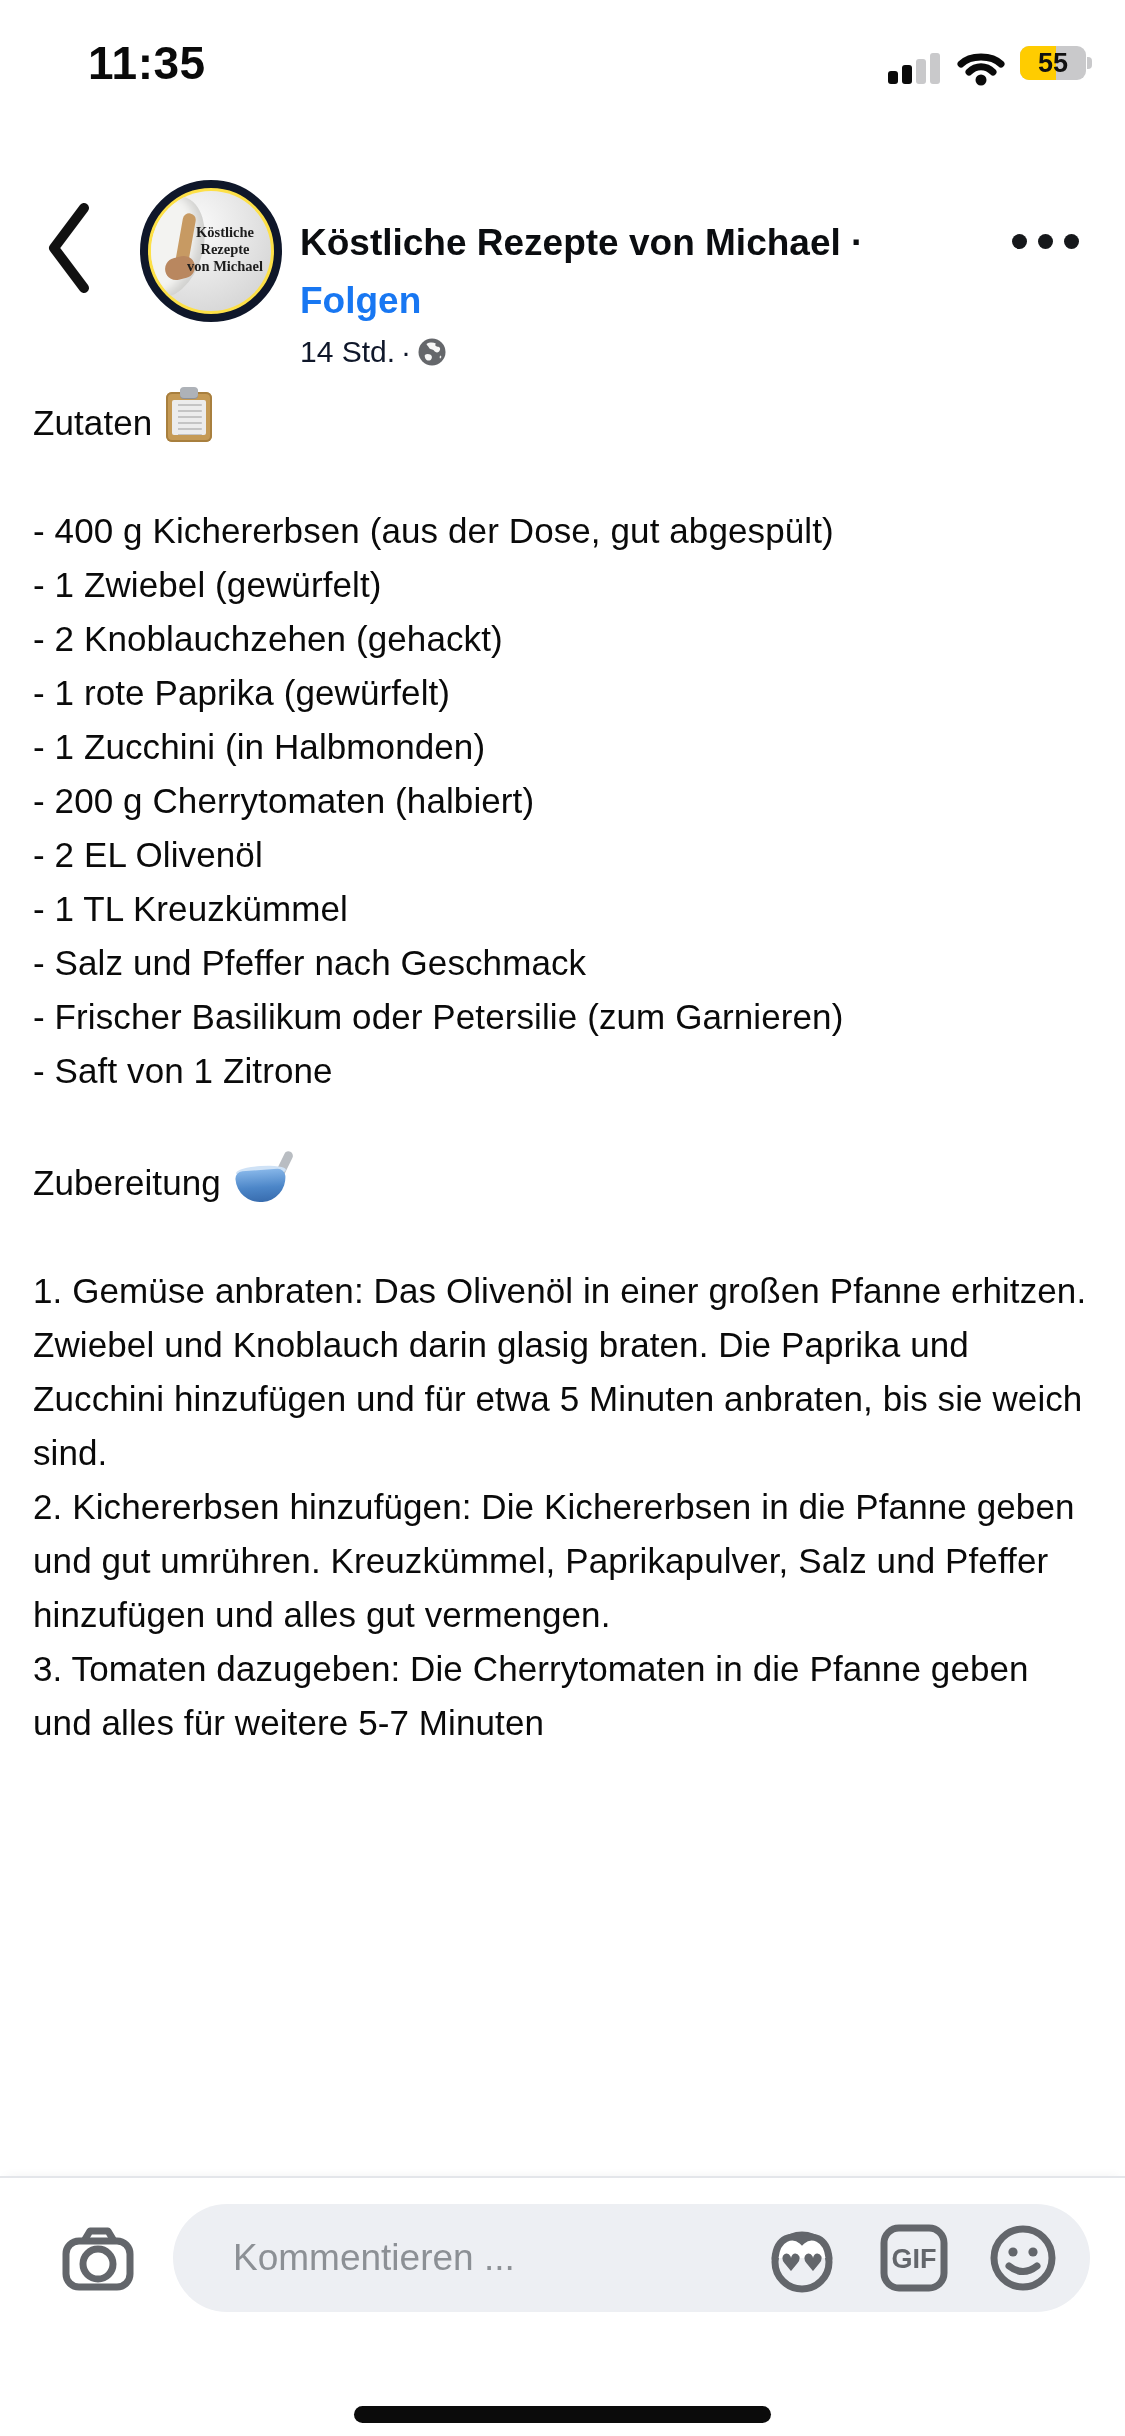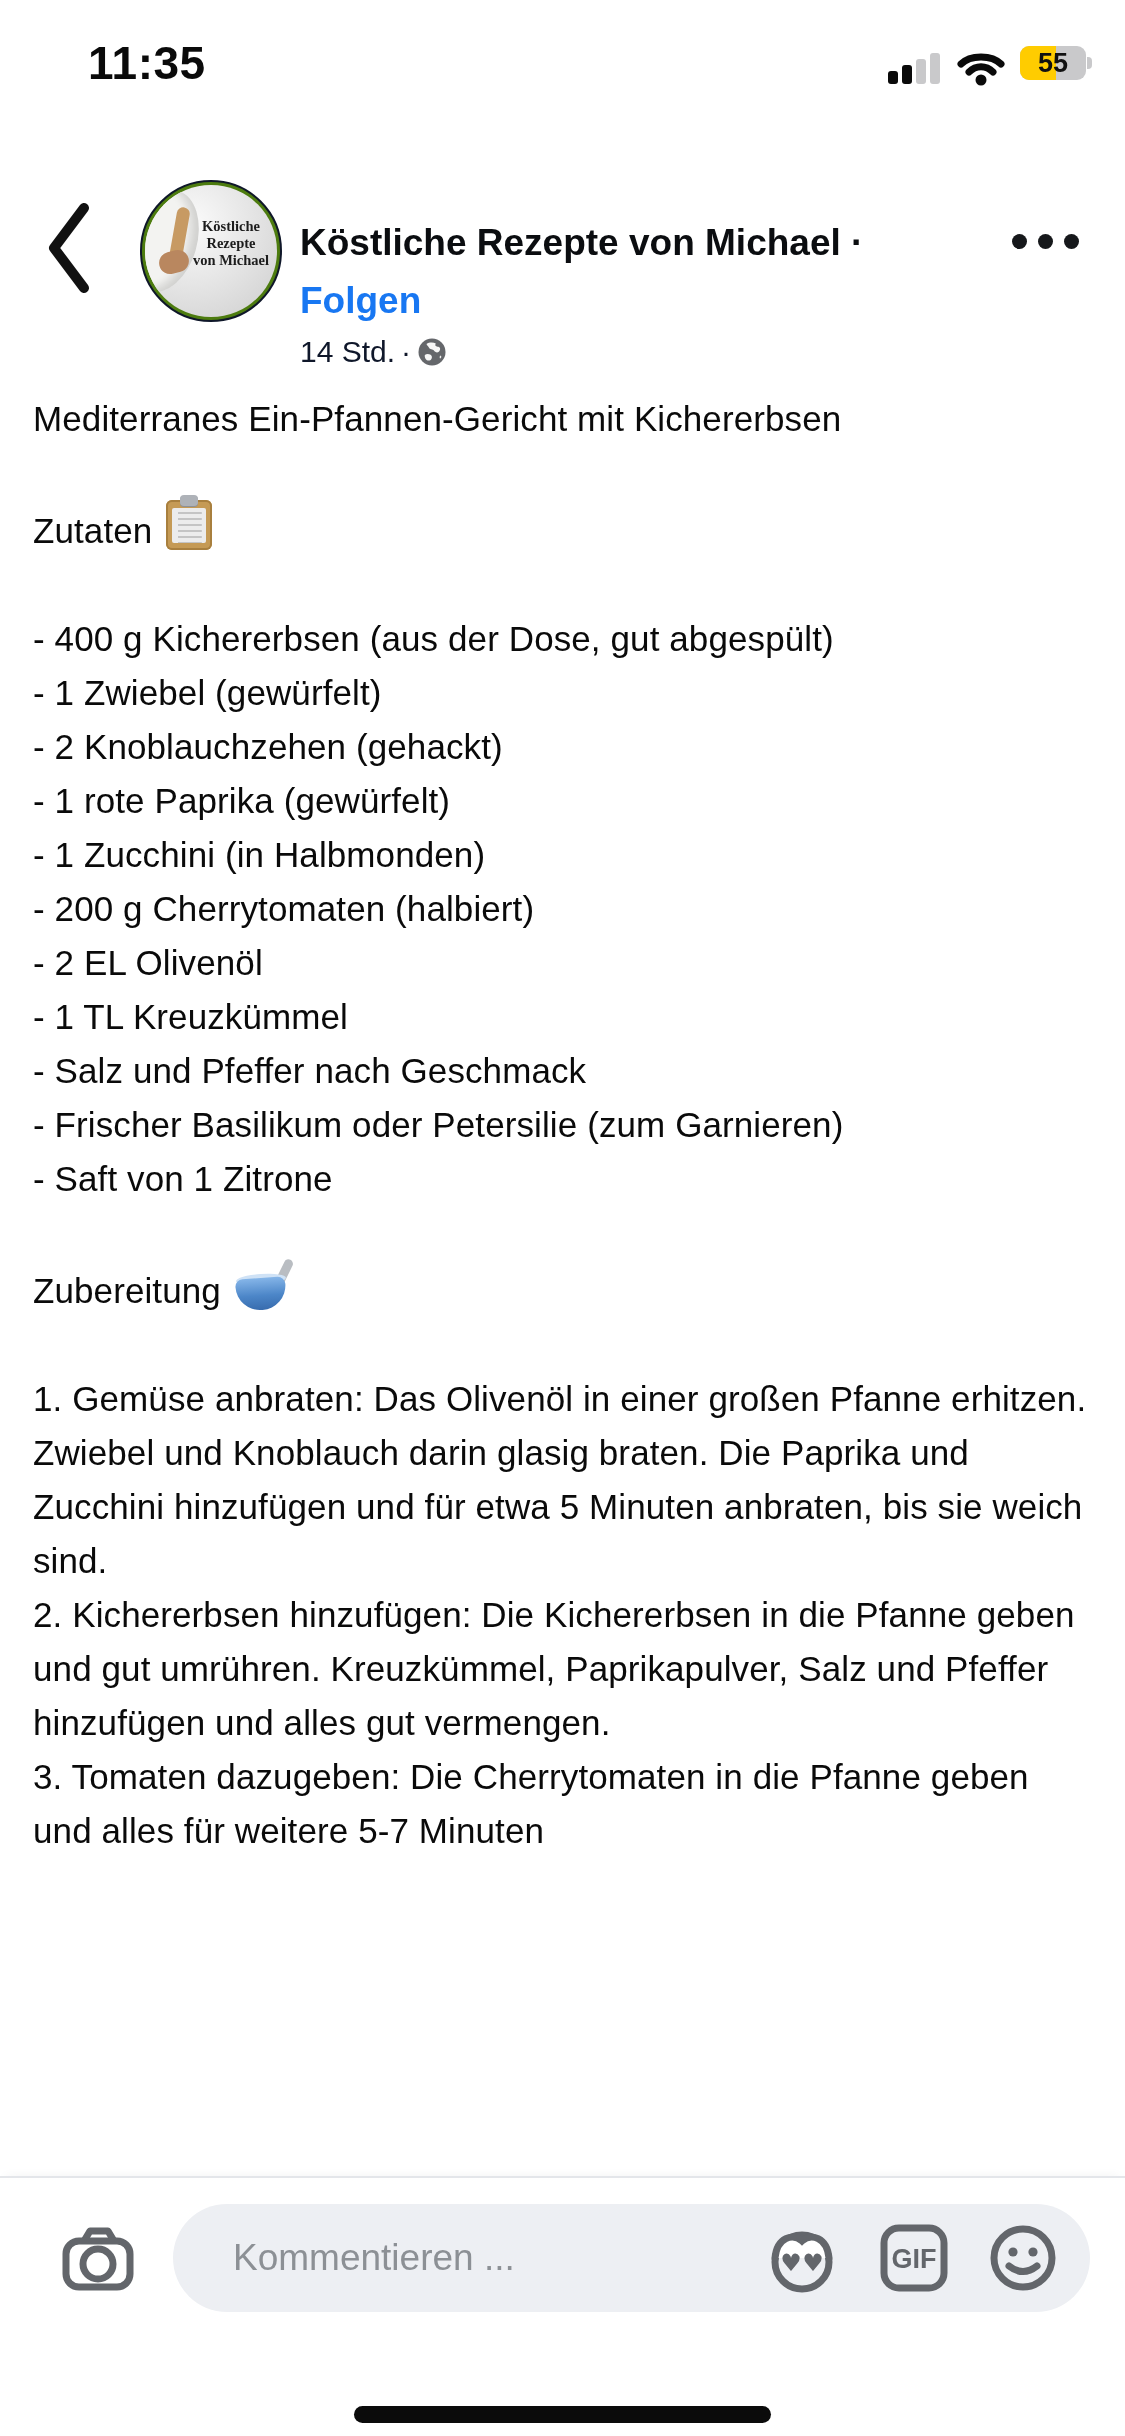--- a/index.html
+++ b/index.html
@@ -25,21 +25,21 @@
   .bat-fill{ position:absolute; left:0; top:0; bottom:0; width:55%; background:#ffcc00; }
   .bat-label{ position:absolute; left:0; top:0; width:66px; height:34px;
     display:flex; align-items:center; justify-content:center;
     font-size:27px; font-weight:700; color:#111; }
   .bat-nub{ position:absolute; right:0; top:11px; width:5px; height:12px;
     background:#c9c9cb; border-radius:0 4px 4px 0; }
 
   
   .back-btn{ position:absolute; left:42px; top:200px; width:52px; height:96px; cursor:pointer; }
   .avatar{ position:absolute; left:140px; top:180px; width:142px; height:142px;
-    border-radius:50%; border:2px solid #0f172a; background:#4d7c0f; }
+    border-radius:50%; border:8px solid #0f172a; background:#fde047; }
   .avatar-img{ position:absolute; inset:3px; border-radius:50%; overflow:hidden;
     background:radial-gradient(circle at 35% 30%, #fbfbfb 0%, #e2e2e2 55%, #cdcdcd 100%); }
   .av-cloth{ position:absolute; left:-14px; top:4px; width:66px; height:104px;
     background:#f3f3f1; border-radius:50%; transform:rotate(16deg);
     box-shadow: inset -8px 0 10px rgba(0,0,0,.14); }
   .av-spoon{ position:absolute; left:28px; top:22px; width:13px; height:56px;
     background:#c79a63; border-radius:7px; transform:rotate(10deg); }
   .av-hand{ position:absolute; left:14px; top:66px; width:30px; height:22px;
     background:#b9875f; border-radius:11px; transform:rotate(-14deg); }
   .av-text{ position:absolute; right:5px; top:33px; width:82px; text-align:center;
@@ -160,21 +160,20 @@
   </div>
 </div>
 
 <div class="more-btn">
   <i></i>
   <i></i>
   <i></i>
 </div>
 
 <main class="post">
-  <p class="sp-after">Mediterranes Ein-Pfannen-Gericht mit Kichererbsen</p>
 
   <p class="sp-after">
     <span>Zutaten</span><span class="clipboard-icon"><span class="paper"></span><span class="clip"></span></span>
   </p>
 
   <p>- 400 g Kichererbsen (aus der Dose, gut abgespült)</p>
   <p>- 1 Zwiebel (gewürfelt)</p>
   <p>- 2 Knoblauchzehen (gehackt)</p>
   <p>- 1 rote Paprika (gewürfelt)</p>
   <p>- 1 Zucchini (in Halbmonden)</p>

